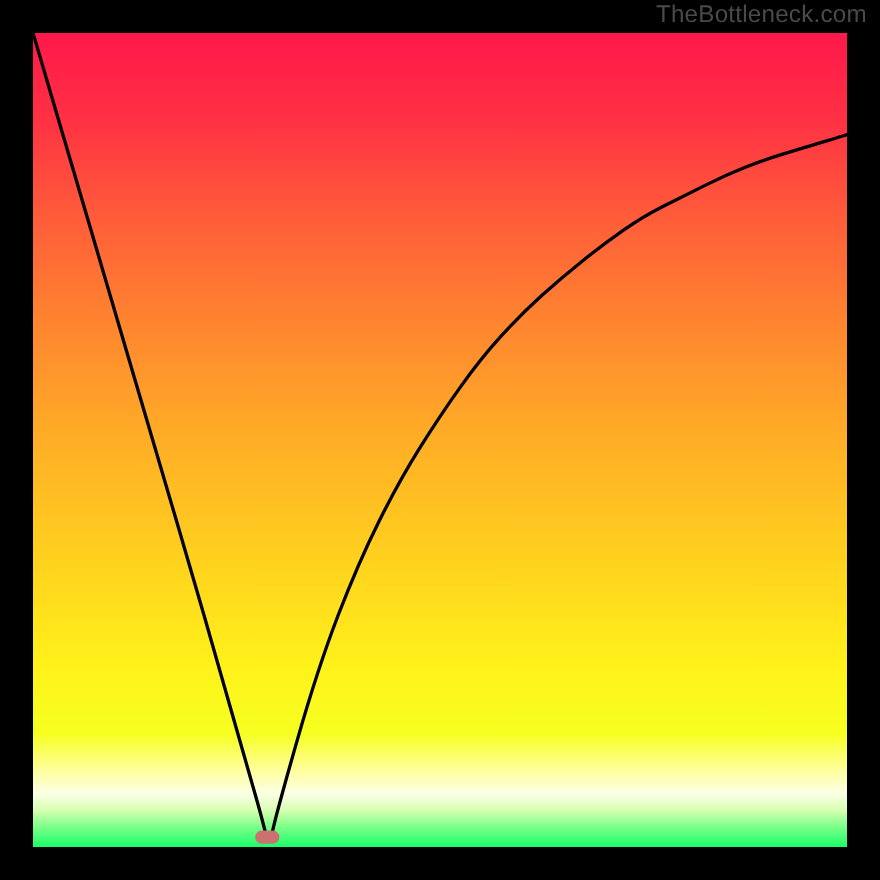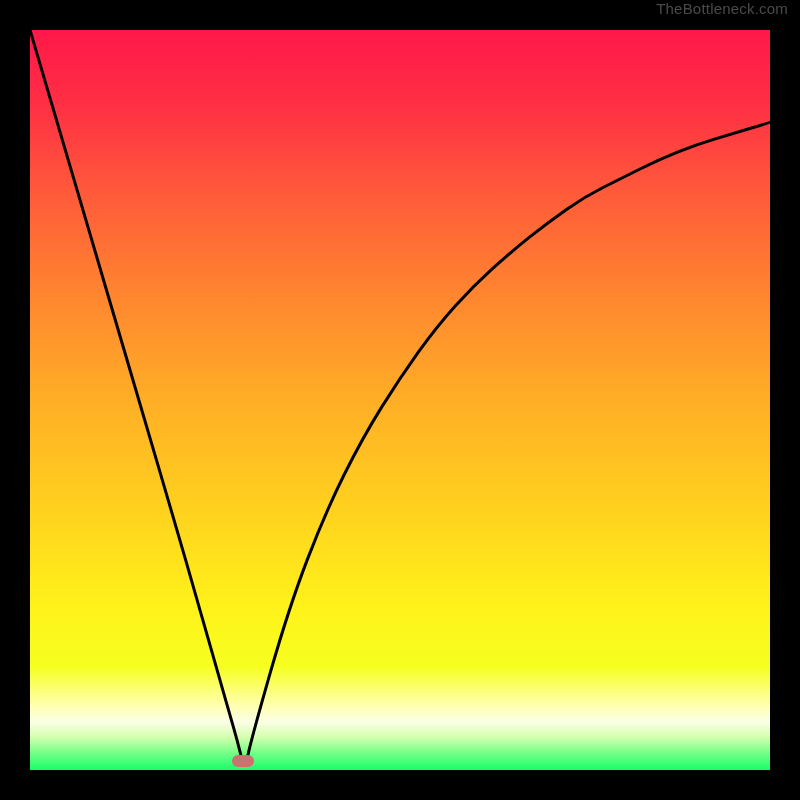--- a/index.html
+++ b/index.html
@@ -15,21 +15,21 @@
     position: relative;
     width: 800px;
     height: 800px;
     background: #000;
   }
   .watermark {
     position: absolute;
     top: 0;
     right: 12px;
     color: #4a4a4a;
-    font-size: 15px;
+    font-size: 22px;
     font-weight: 500;
     letter-spacing: 0.2px;
     z-index: 10;
   }
   .plot {
     position: absolute;
     left: 30px;
     top: 30px;
     width: 740px;
     height: 740px;

